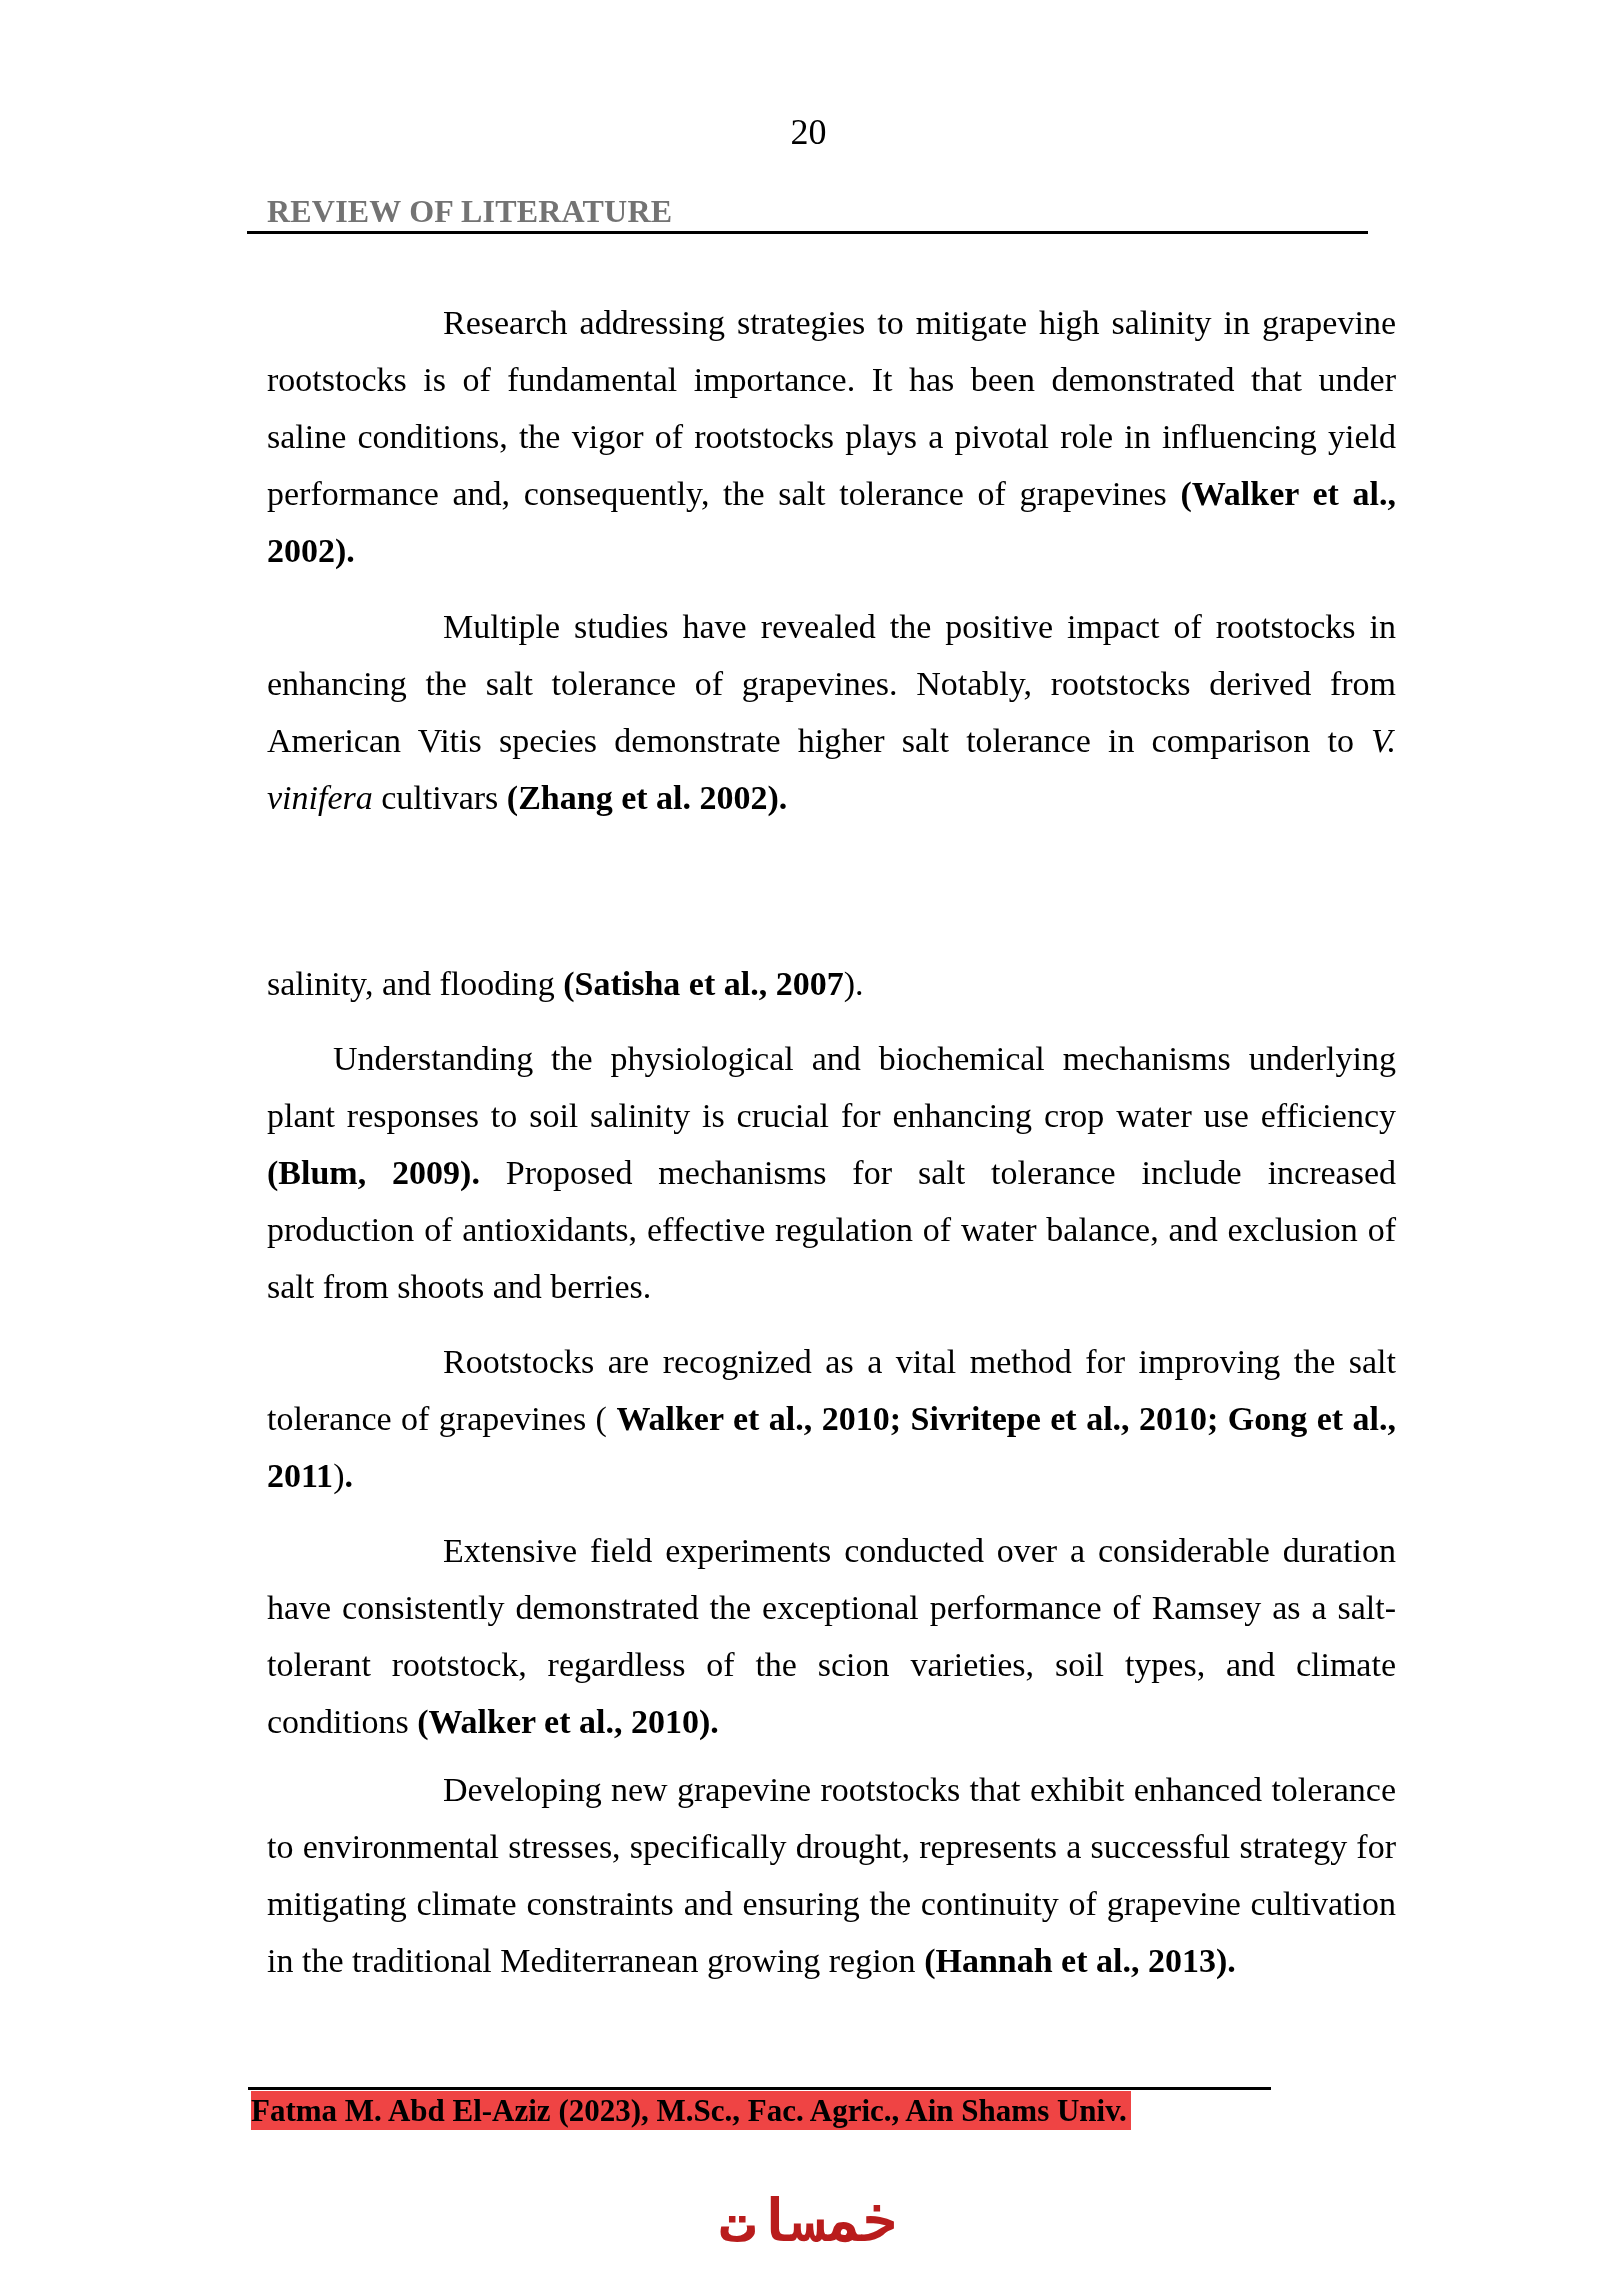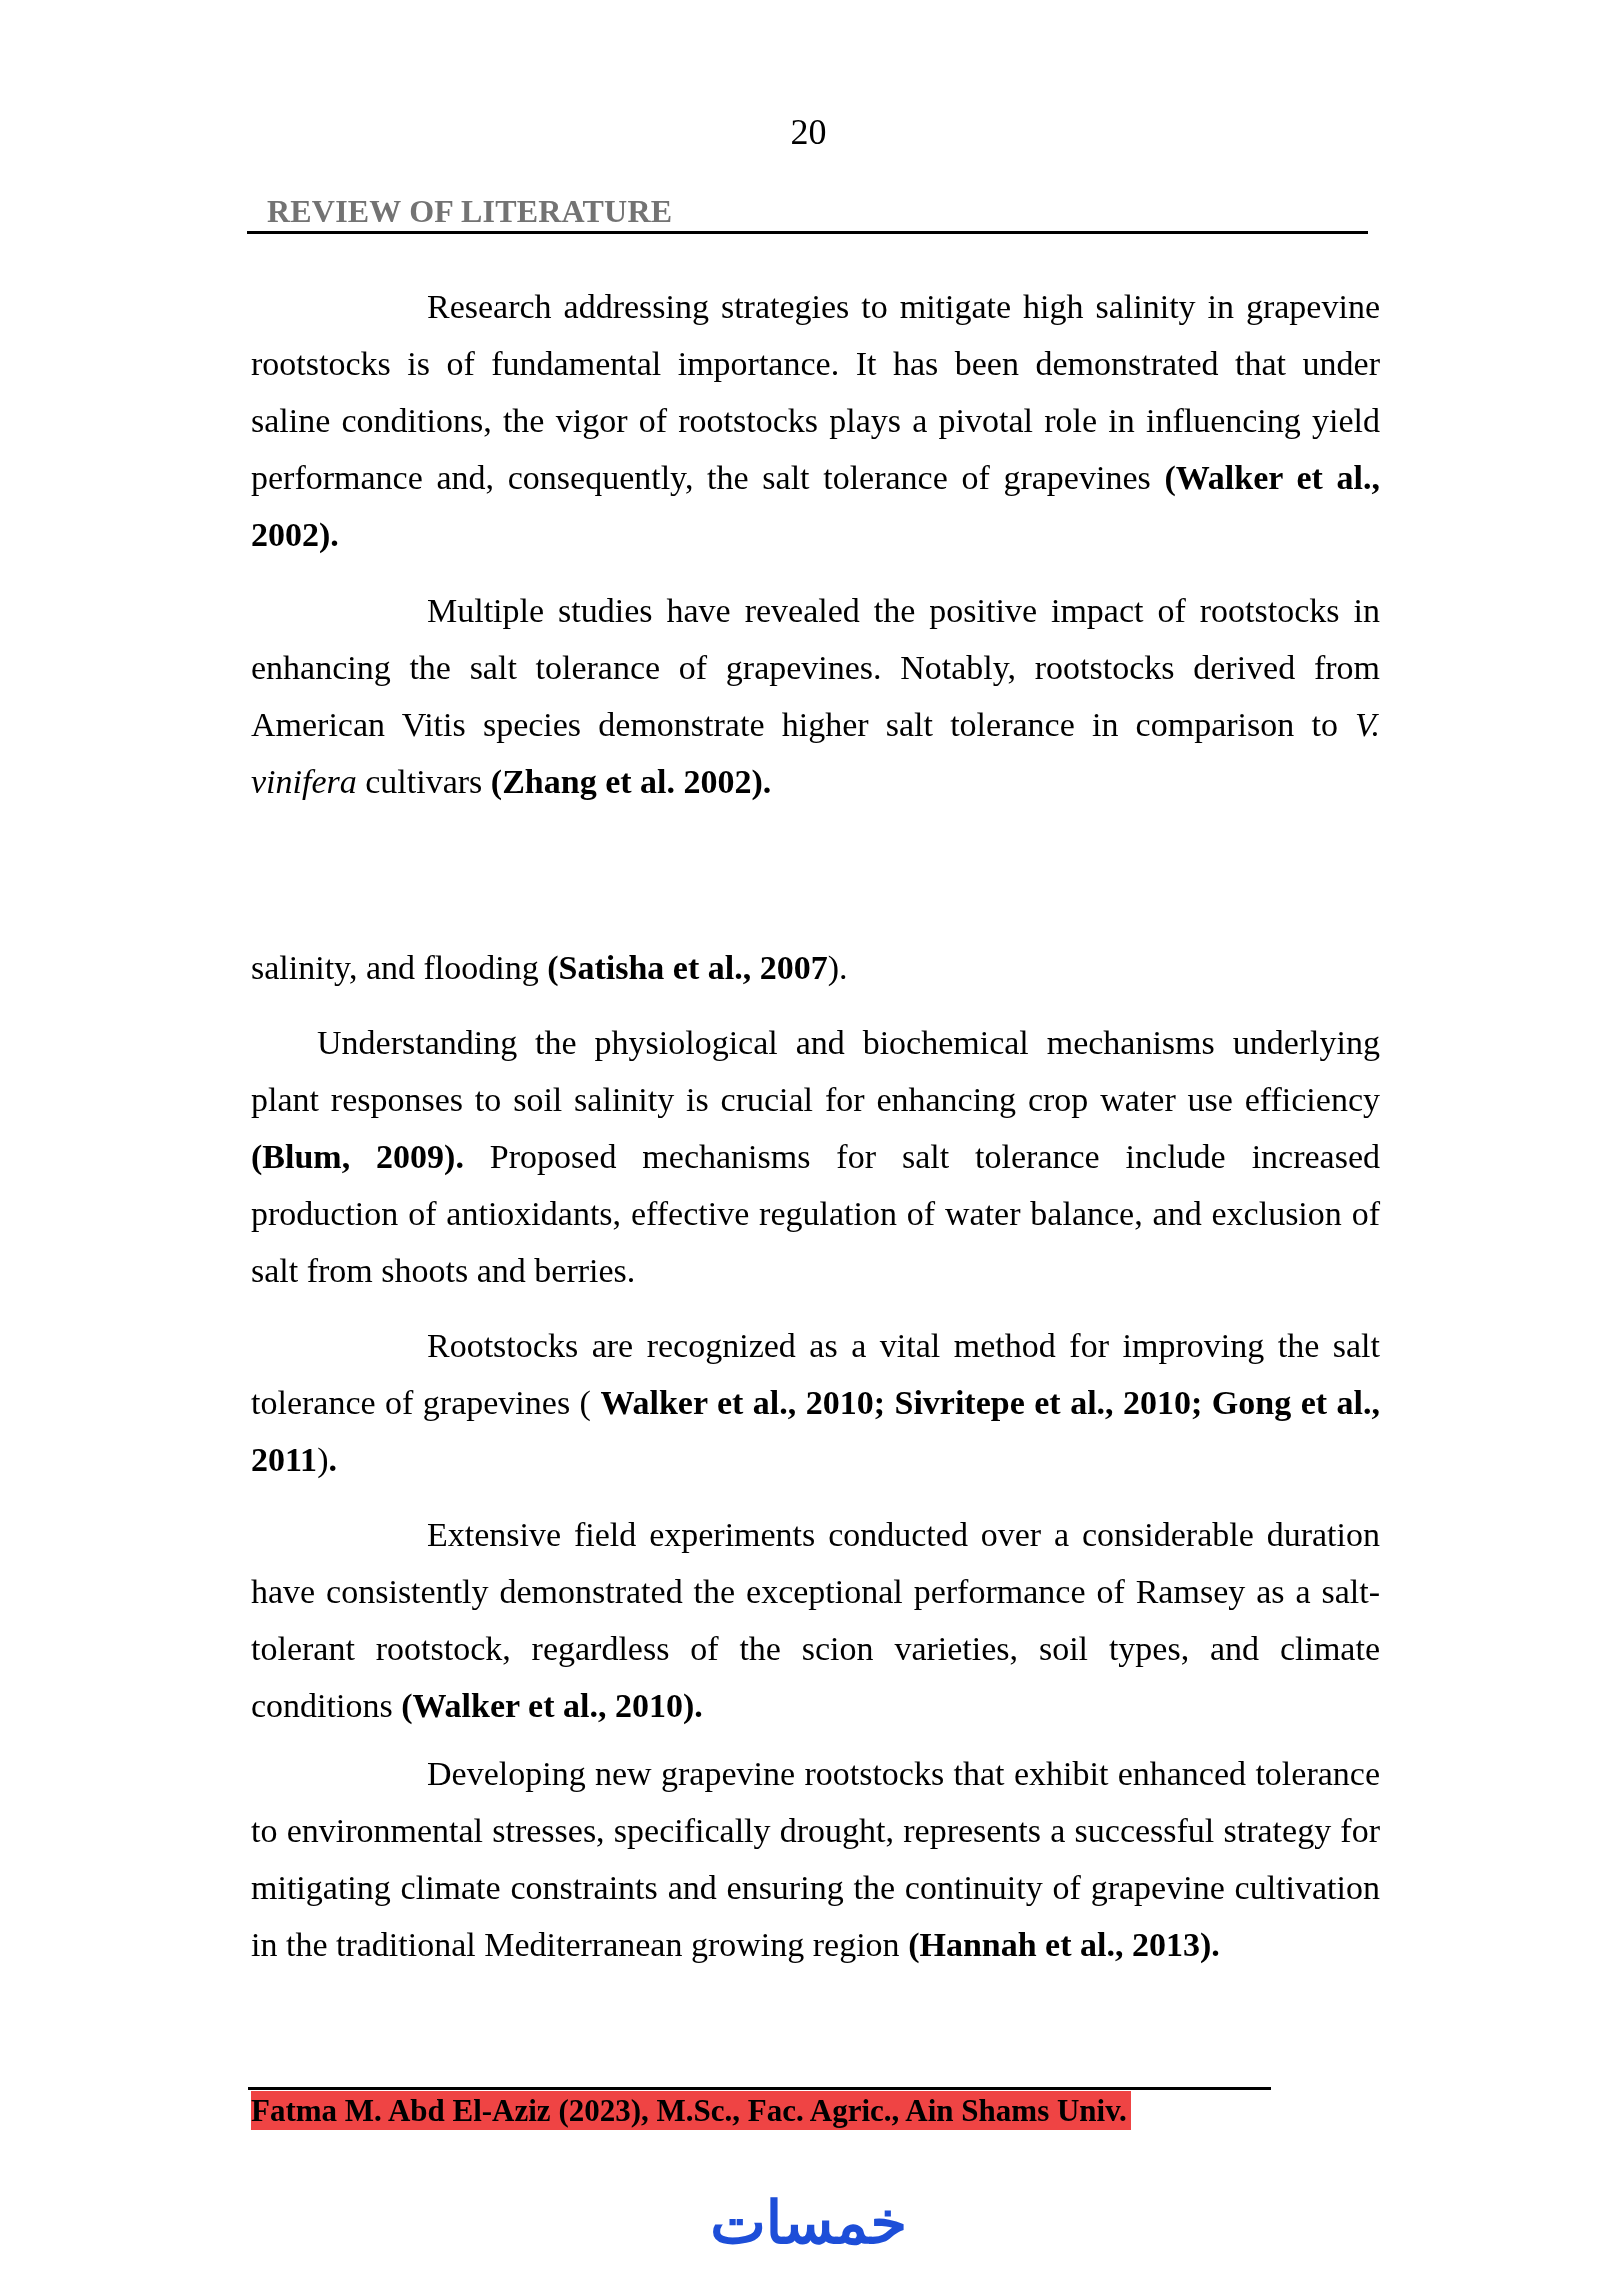--- a/index.html
+++ b/index.html
@@ -4,32 +4,32 @@
 <style>
   html, body { margin: 0; padding: 0; background: #ffffff; }
   body { width: 1617px; height: 2284px; position: relative; overflow: hidden;
          font-family: "Liberation Serif", "DejaVu Serif", serif; color: #000; }
   .page-number { position: absolute; left: 0; width: 1617px; top: 113px; text-align: center;
          font-weight: normal; font-size: 36px; line-height: 38px; }
   .section-heading { position: absolute; left: 267px; top: 192px; font-weight: bold;
          font-size: 32px; line-height: 38px; color: #737373; letter-spacing: 0.2px; }
   .heading-rule { position: absolute; left: 247px; width: 1121px; top: 231px; height: 3px; background: #000; }
   .para { position: absolute; left: 251px; width: 1129px; font-size: 34px; line-height: 57px;
-          text-align: justify; text-align-last: left; margin: 0; }
+          text-align: justify; text-align-last: left; margin: 16px; }
   .para.indent-big { text-indent: 176px; }
   .para.indent-small { text-indent: 66px; }
   .para.ragged { text-align: left; }
   .para b { font-weight: bold; }
   .para i { font-style: italic; }
   .footer-rule { position: absolute; left: 248px; width: 1023px; top: 2087px; height: 3px; background: #000; }
   .footer-text { position: absolute; left: 251px; top: 2091px; height: 39px; padding-right: 4.5px;
           background: #ef4444; font-weight: bold; font-size: 31px; line-height: 39px; white-space: nowrap; }
   .watermark { position: absolute; left: 677px; top: 2185px; width: 263px; height: 75px;
-          display: flex; align-items: center; justify-content: center; color: #1d4ed8;
-          font-family: Liberation Serif, serif; font-size: 59px; font-weight: bold; direction: rtl; }
+          display: flex; align-items: center; justify-content: center; color: #b91c1c;
+          font-family: Liberation Mono, monospace; font-size: 59px; font-weight: bold; direction: rtl; }
 </style>
 </head>
 <body>
 
 <div class="page-number">20</div>
 
 <div class="section-heading">REVIEW OF LITERATURE</div>
 <div class="heading-rule"></div>
 
 <p class="para indent-big" style="top:278px;"><span>Research addressing strategies to mitigate high salinity in grapevine rootstocks is of fundamental importance. It has been demonstrated that under saline conditions, the vigor of rootstocks plays a pivotal role in influencing yield performance and, consequently, the salt tolerance of grapevines </span><b>(Walker et al., 2002).</b></p>

